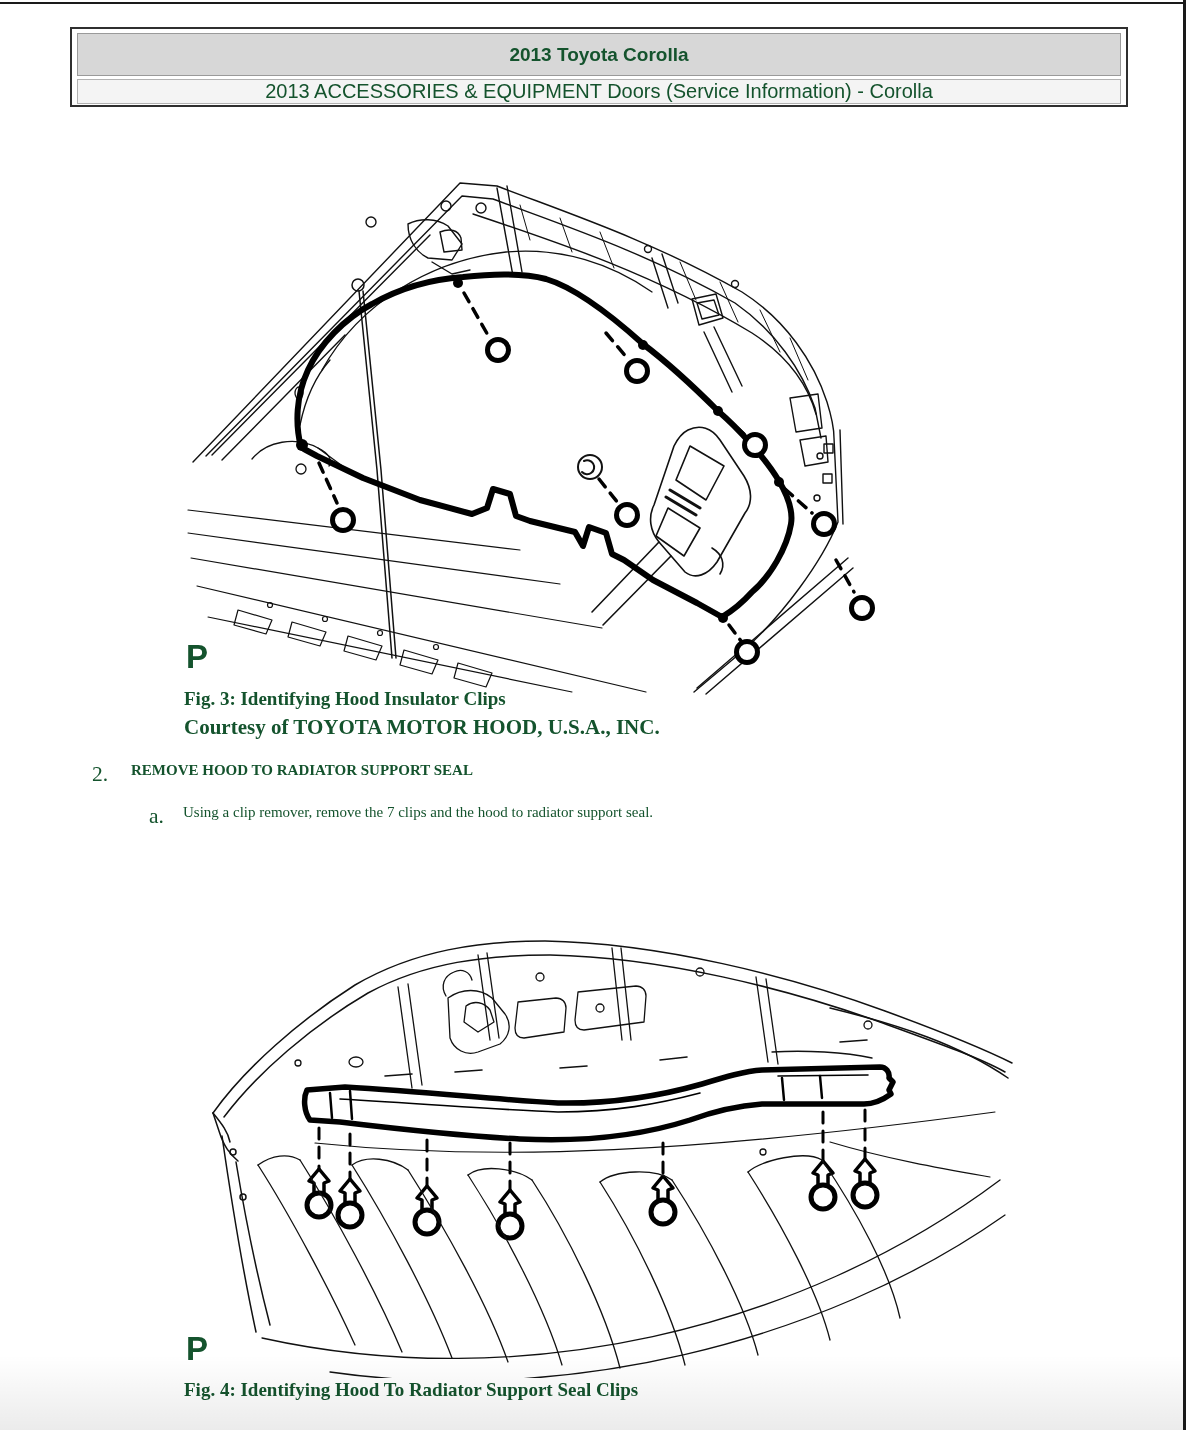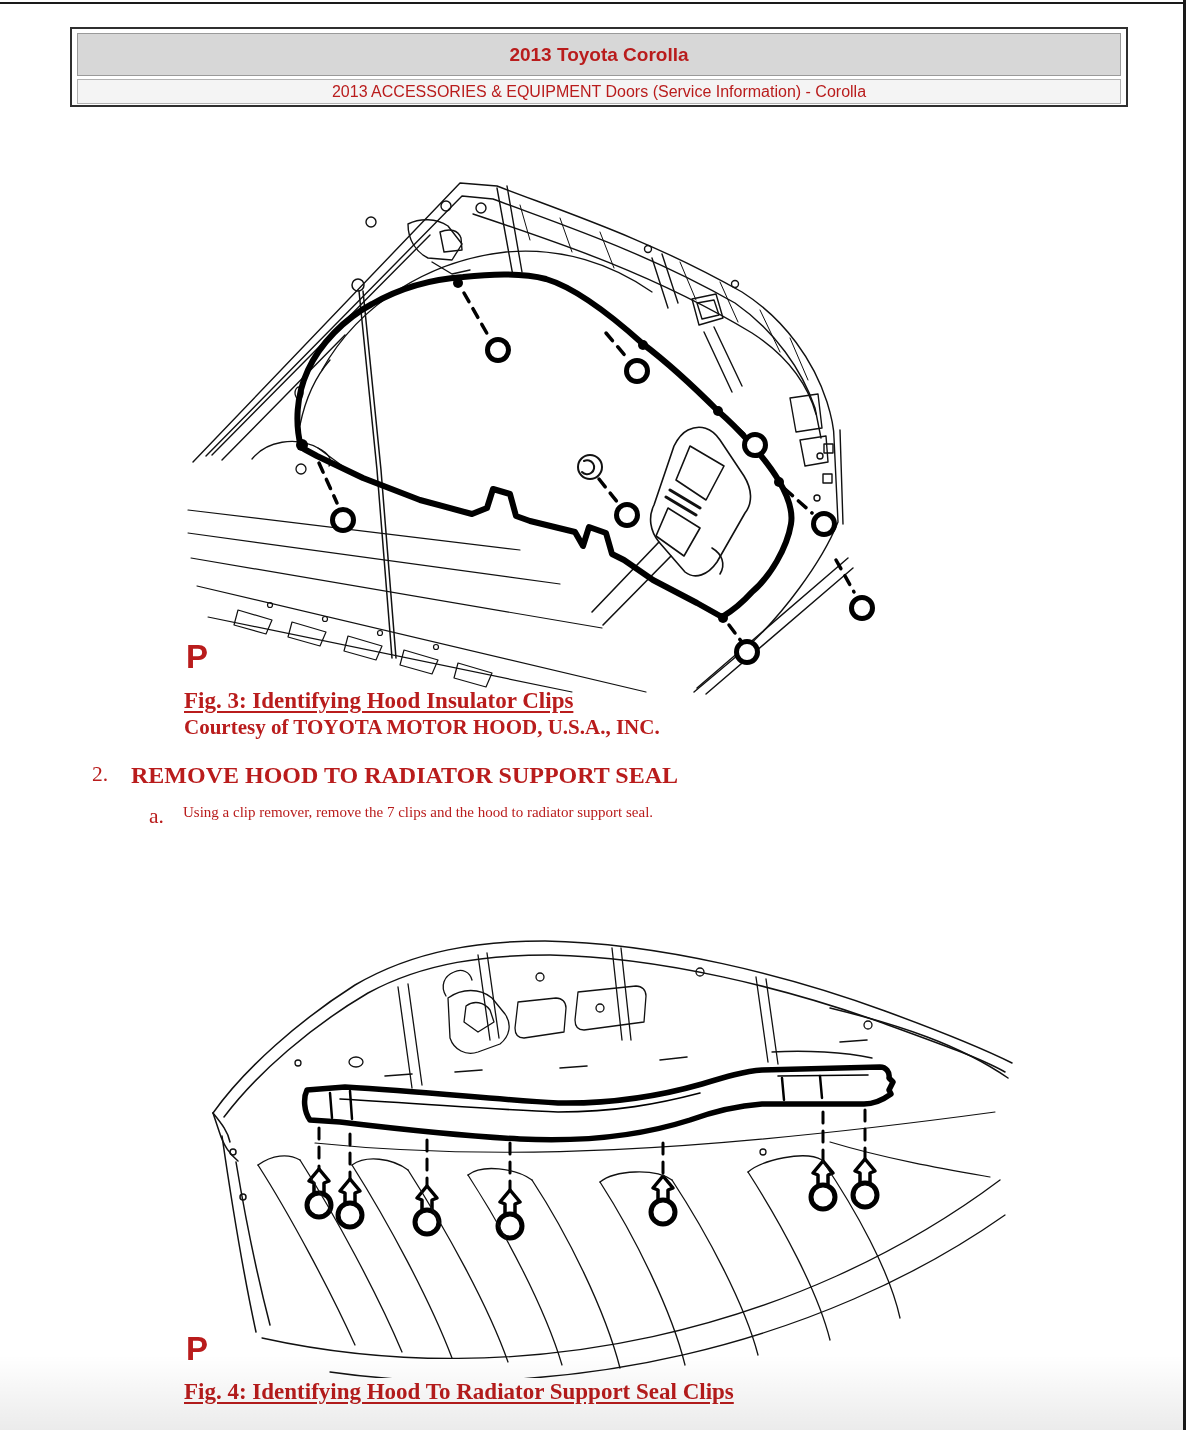--- a/index.html
+++ b/index.html
@@ -1,21 +1,21 @@
 <!DOCTYPE html>
 <html><head>
 <meta charset="utf-8">
 <style>
   html,body{margin:0;padding:0;background:#ffffff;}
   .page{
     position:relative;
     width:1186px;height:1430px;
     background:#ffffff;
     font-family:"Liberation Serif", serif;
-    color:#b91c1c;
+    color:#14532d;
     overflow:hidden;
   }
   .page-top-border{position:absolute;left:0;top:2px;width:100%;height:2px;background:#1a1a1a;}
   .page-right-border{position:absolute;right:0;top:0;width:3px;height:100%;background:#1a1a1a;}
   .bottom-fade{position:absolute;left:0;bottom:0;width:100%;height:75px;
     background:linear-gradient(to bottom, rgba(0,0,0,0), rgba(0,0,0,0.08));pointer-events:none;}
 
   .header-box{
     position:absolute;left:70px;top:27px;width:1058px;height:80px;
     box-sizing:border-box;border:2px solid #2f2f2f;background:#fff;padding:4px 5px;
@@ -24,40 +24,40 @@
   .header-row1{
     box-sizing:border-box;height:43px;margin-bottom:3px;
     background:#d7d7d7;border:1px solid #9a9a9a;
     display:flex;align-items:center;justify-content:center;
     font-size:19px;font-weight:bold;
   }
   .header-row2{
     box-sizing:border-box;height:25px;
     background:#f4f4f4;border:1px solid #b2b2b2;
     display:flex;align-items:center;justify-content:center;
-    font-size:16px;
+    font-size:20px;
   }
 
   .fig-svg{position:absolute;}
   .p-marker{
     position:absolute;left:186px;
     font-family:"Liberation Sans", sans-serif;font-weight:bold;font-size:33px;line-height:1;
   }
   .fig-caption{
     position:absolute;left:184px;
-    font-size:23px;font-weight:bold;
-    text-decoration:underline;text-decoration-thickness:2px;text-underline-offset:3px;
+    font-size:19px;font-weight:bold;
+    text-decoration-thickness:2px;text-underline-offset:3px;
     white-space:nowrap;
   }
   .fig-courtesy{
     position:absolute;left:184px;
     font-size:21px;font-weight:bold;white-space:nowrap;
   }
   .step-number{position:absolute;left:92px;font-size:21.5px;}
-  .step-title{position:absolute;left:131px;font-size:24px;font-weight:bold;white-space:nowrap;}
+  .step-title{position:absolute;left:131px;font-size:15px;font-weight:bold;white-space:nowrap;}
   .substep-letter{position:absolute;left:149px;font-size:21.5px;}
   .substep-text{position:absolute;left:183px;font-size:15px;white-space:nowrap;}
 
   svg *{vector-effect:non-scaling-stroke;}
 </style>
 </head>
 <body>
 
 <div class="page">
 

